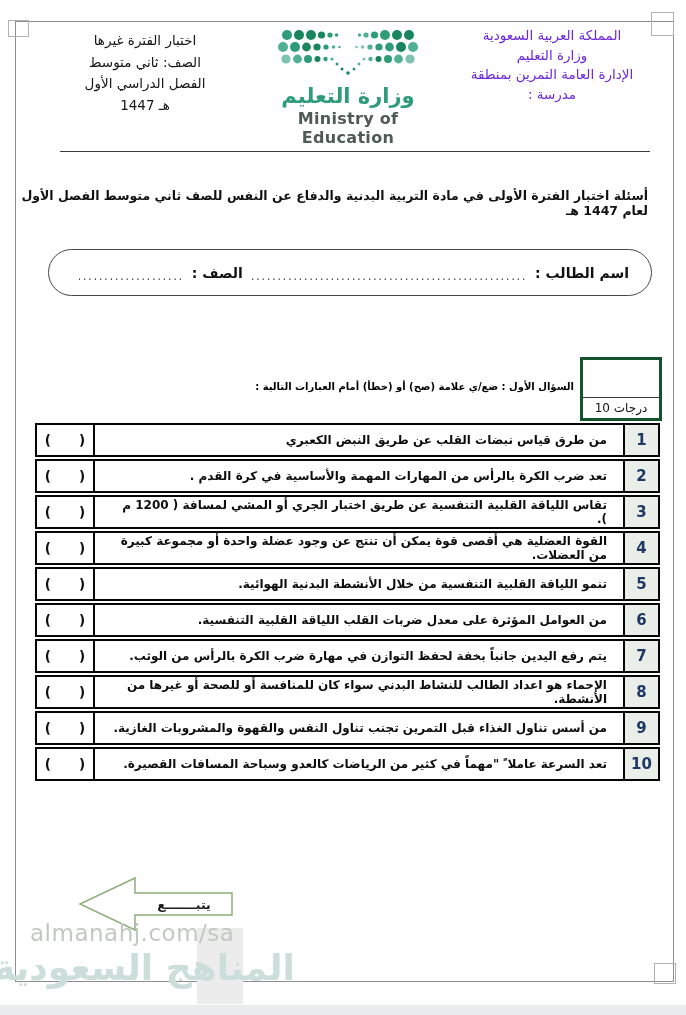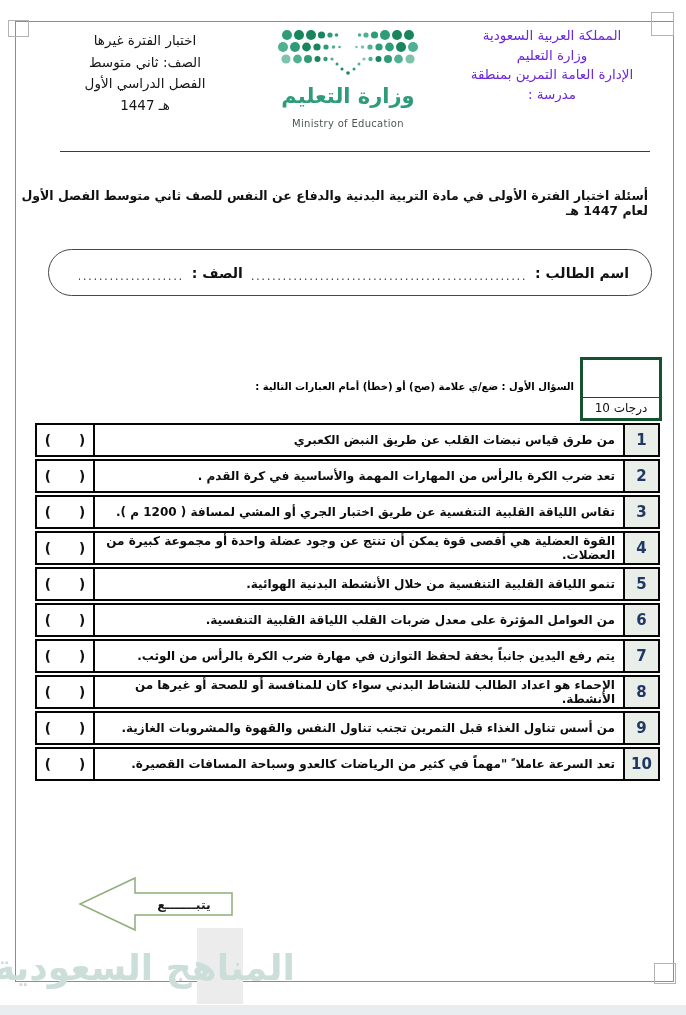--- a/index.html
+++ b/index.html
@@ -12,21 +12,21 @@
   .corner.tr{left:651px;top:12px;width:21px;height:22px;}
   .corner.br{left:654px;top:963px;width:20px;height:19px;}
   
   .ministry-block{position:absolute;left:443px;top:26px;width:218px;text-align:center;
         direction:rtl;font-size:13.5px;line-height:1.45;color:#6d28d9;}
   .exam-block{position:absolute;left:55px;top:30px;width:180px;text-align:center;
         direction:rtl;font-size:13.5px;line-height:1.6;color:#151515;}
   .exam-block .ltr{direction:ltr;}
   .logo{position:absolute;left:266px;top:26px;width:164px;text-align:center;}
   .logo-word{font-size:21px;font-weight:bold;color:#2e9c7a;margin-top:2px;direction:rtl;}
-  .logo-sub{font-size:10px;color:#4e5a55;letter-spacing:.3px;margin-top:10px;}
+  .logo-sub{font-size:16px;color:#4e5a55;letter-spacing:.3px;margin-top:1px;font-weight:bold;}
   .sep{position:absolute;left:60px;top:151px;width:590px;border-top:1.5px solid #3c3c3c;}
   
   .subject{position:absolute;right:38px;top:188px;direction:rtl;font-size:12.5px;font-weight:bold;color:#111;}
   
   .pill{position:absolute;left:48px;top:249px;width:604px;height:47px;box-sizing:border-box;
         border:1.5px solid #474747;border-radius:26px;display:flex;direction:rtl;align-items:center;
         padding:0 22px;font-size:14px;}
   .pill .lbl{font-weight:bold;white-space:nowrap;}
   .dotline{overflow:hidden;white-space:nowrap;color:#4a4a4a;font-size:12px;letter-spacing:1.5px;margin:6px 8px 0 8px;}
   .dotline.name{flex:1.45;}
@@ -37,21 +37,21 @@
   .score-bottom{height:20px;display:flex;align-items:center;justify-content:center;
         direction:ltr;font-size:12px;color:#111;}
   
   .prompt{position:absolute;right:112px;top:381px;direction:rtl;font-size:10px;font-weight:bold;color:#000;}
   
   .stmt-table{position:absolute;left:35px;top:423px;width:625px;}
   .stmt-row{display:flex;direction:rtl;border:2px solid #050505;margin-bottom:2px;height:30px;background:#fff;}
   .num-cell{width:33px;flex:0 0 33px;background:#e9eee9;border-left:2px solid #050505;
         display:flex;align-items:center;justify-content:center;
         color:#1f3864;font-weight:bold;font-size:15px;direction:ltr;}
-  .text-cell{flex:1;display:flex;align-items:center;padding:0 8px;font-size:12px;font-weight:bold;color:#0d0d0d;}
+  .text-cell{flex:1;display:flex;align-items:center;padding:0 16px;font-size:12px;font-weight:bold;color:#0d0d0d;}
   .ans-cell{width:56px;flex:0 0 56px;border-right:2px solid #050505;display:flex;align-items:center;
         justify-content:center;font-size:13.5px;font-weight:bold;direction:ltr;color:#111;}
   
   .continue-arrow{position:absolute;left:78px;top:876px;width:156px;height:56px;text-decoration:underline;}
   .continue-arrow svg{position:absolute;left:0;top:0;}
   .continue-label{position:absolute;left:58px;top:17px;width:96px;height:22px;display:flex;
         align-items:center;justify-content:center;direction:rtl;font-size:12.5px;font-weight:bold;color:#1a1a1a;}
   
   .wm-block{position:absolute;left:197px;top:928px;width:46px;height:76px;background:#ececec;}
   .wm-site{position:absolute;left:30px;top:920px;font-size:23px;color:#c2c7c2;letter-spacing:.5px;}
@@ -211,16 +211,17 @@
   <div class="continue-arrow">
     <span>
       <svg width="156" height="56" viewBox="0 0 156 56">
         <polygon points="154,17 57,17 57,2 2,28 57,54 57,39 154,39" fill="#ffffff" stroke="#8fae7c" stroke-width="1.5" stroke-linejoin="miter"></polygon>
       </svg>
     </span>
     <div class="continue-label">يتبـــــــع</div>
   </div>
 
   <div class="wm-block"></div>
+  <div class="wm-site">almanahj.com/sa</div>
   <div class="wm-brand">المناهج السعودية</div>
   <div class="bottom-strip"></div>
 
 </div>
 
 </body></html>

